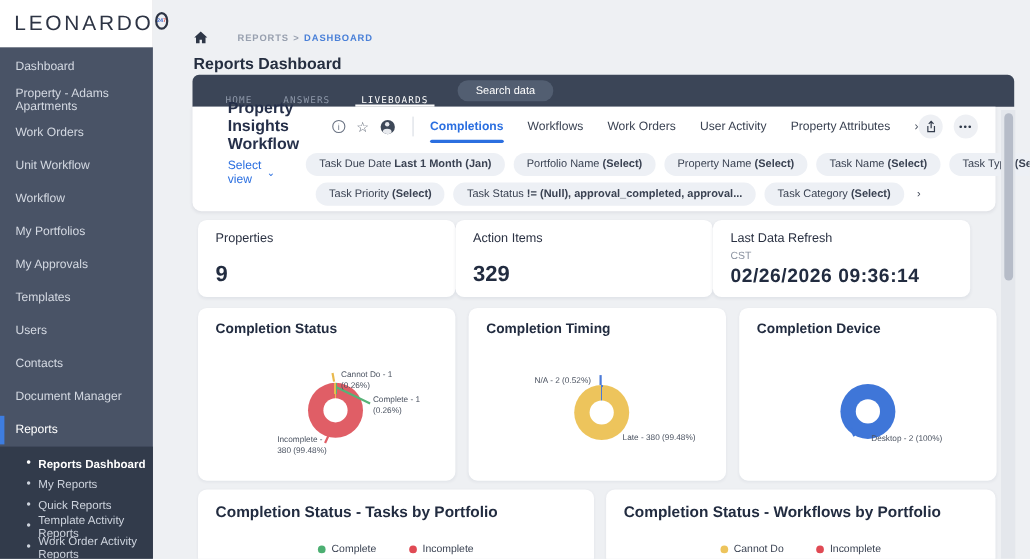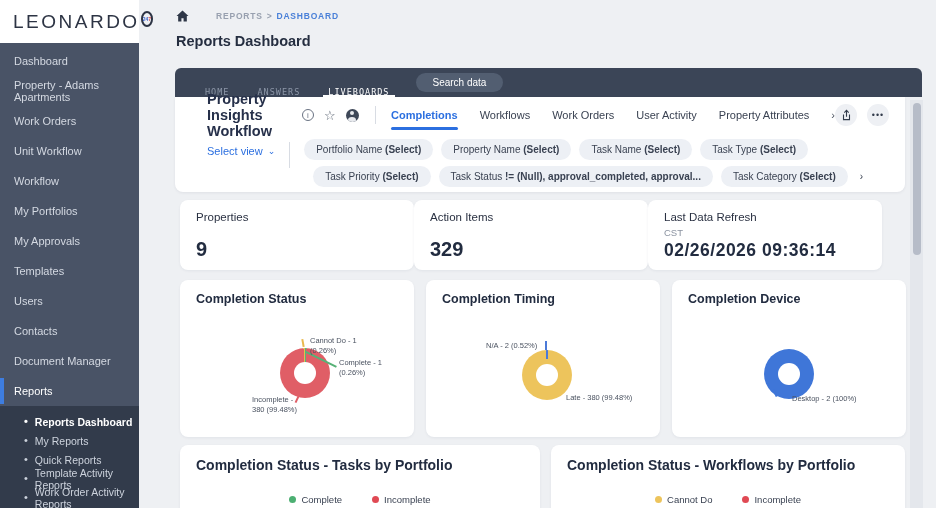--- a/index.html
+++ b/index.html
@@ -16,21 +16,21 @@
   .nav-item { height:30px; display:flex; align-items:center; padding-left:14px; font-size:11px; color:#d4d9e2; cursor:pointer; position:relative; }
   .nav-item.active { color:#fff; }
   .active-bar { position:absolute; left:0; top:2px; width:4px; height:26px; background:#3e7de0; }
   .submenu { background:#323b4b; padding:6px 0 8px; }
   .sub-item { height:19px; display:flex; align-items:center; padding-left:24px; gap:7px; font-size:10.5px; color:#cdd3dd; cursor:pointer; }
   .sub-item.active { font-weight:bold; color:#fff; }
   .bullet { font-size:11px; line-height:1; }
 
   
   .main { position:absolute; left:162px; top:0; width:774px; height:508px; }
-  .topbar { display:flex; align-items:center; gap:27px; padding:10px 0 0 14px; }
+  .topbar { display:flex; align-items:center; gap:27px; padding:28px 0 0 14px; }
   .crumbs { font-size:8.5px; font-weight:bold; letter-spacing:0.8px; }
   .crumb-section { color:#98a0af; } .crumb-sep { color:#98a0af; margin:0 4px; } .crumb-current { color:#4a80d8; }
   .page-title { margin:11px 0 0 14px; font-size:14.5px; font-weight:bold; color:#252e40; }
 
   
   .navbar { position:absolute; left:13px; top:68px; width:747px; height:29px; background:#3b4557; border-radius:6px 6px 0 0; display:flex; align-items:center; }
   .nav-tab { font-family:"DejaVu Sans Mono",monospace; font-size:8.5px; letter-spacing:1px; color:#8d97a8; padding:0 14px; height:100%; display:flex; align-items:flex-end; position:relative; cursor:pointer; }
   .nav-tab:first-child { margin-left:16px; }
   .nav-tab.active { color:#fff; }
   .nav-tab.active::after { content:''; position:absolute; left:9px; right:9px; bottom:0; height:2px; background:#fff; }
@@ -228,20 +228,21 @@
       </div>
     </div>
     <div class="lb-filters">
       <div class="select-view">
         <span>Select view</span>
         <span class="sv-chev">⌄</span>
       </div>
       <span class="filter-divider"></span>
       <div class="chips-col">
         <div class="chip-row">
+          <span class="chip"><span>Task Due Date</span> <b>Last 1 Month (Jan)</b></span>
           <span class="chip"><span>Portfolio Name</span> <b>(Select)</b></span>
           <span class="chip"><span>Property Name</span> <b>(Select)</b></span>
           <span class="chip"><span>Task Name</span> <b>(Select)</b></span>
           <span class="chip"><span>Task Type</span> <b>(Select)</b></span>
         </div>
         <div class="chip-row second">
           <span class="chip"><span>Task Priority</span> <b>(Select)</b></span>
           <span class="chip"><span>Task Status</span> <b>!= (Null), approval_completed, approval...</b></span>
           <span class="chip"><span>Task Category</span> <b>(Select)</b></span>
           <span class="row-chev">›</span>

